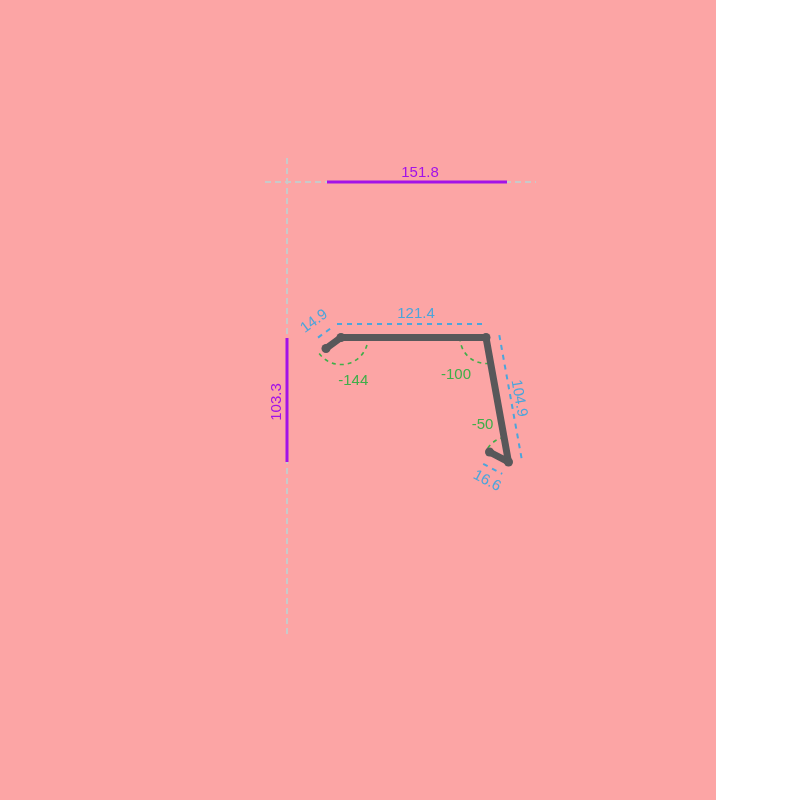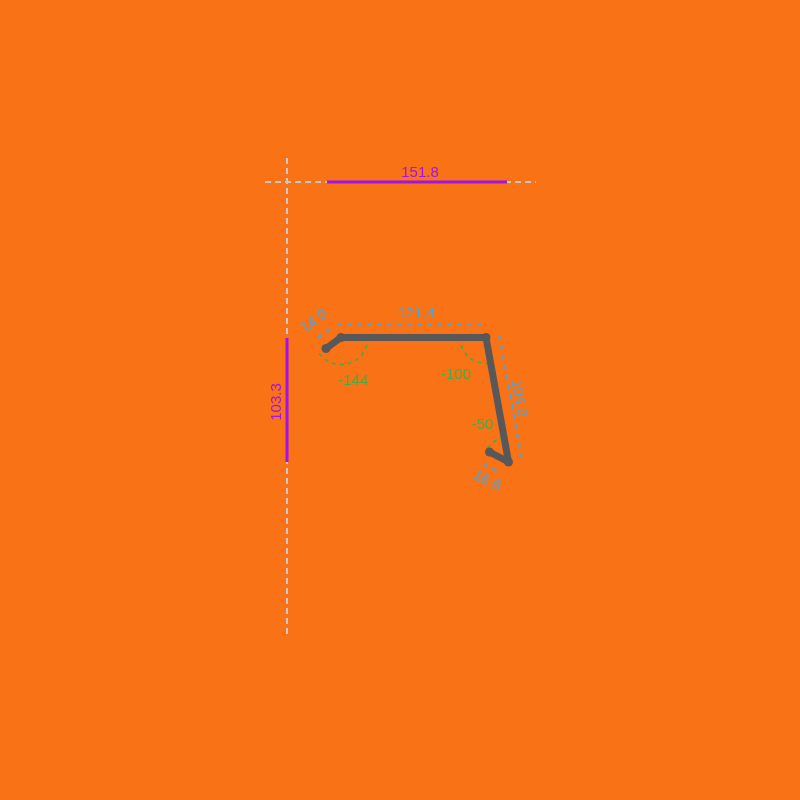--- a/index.html
+++ b/index.html
@@ -6,23 +6,23 @@
     margin: 0;
     padding: 0;
     width: 800px;
     height: 800px;
     background: #ffffff;
     font-family: "Liberation Sans", sans-serif;
     overflow: hidden;
   }
   #stage {
     position: relative;
-    width: 800px;
+    width: 716px;
     height: 800px;
-    background: #f97316;
+    background: #fca5a5;
   }
   svg text {
     font-family: "Liberation Sans", sans-serif;
     font-size: 15px;
   }
   .guide-line {
     stroke: #c9c9c9;
     stroke-width: 2;
     stroke-dasharray: 6 4;
     fill: none;

